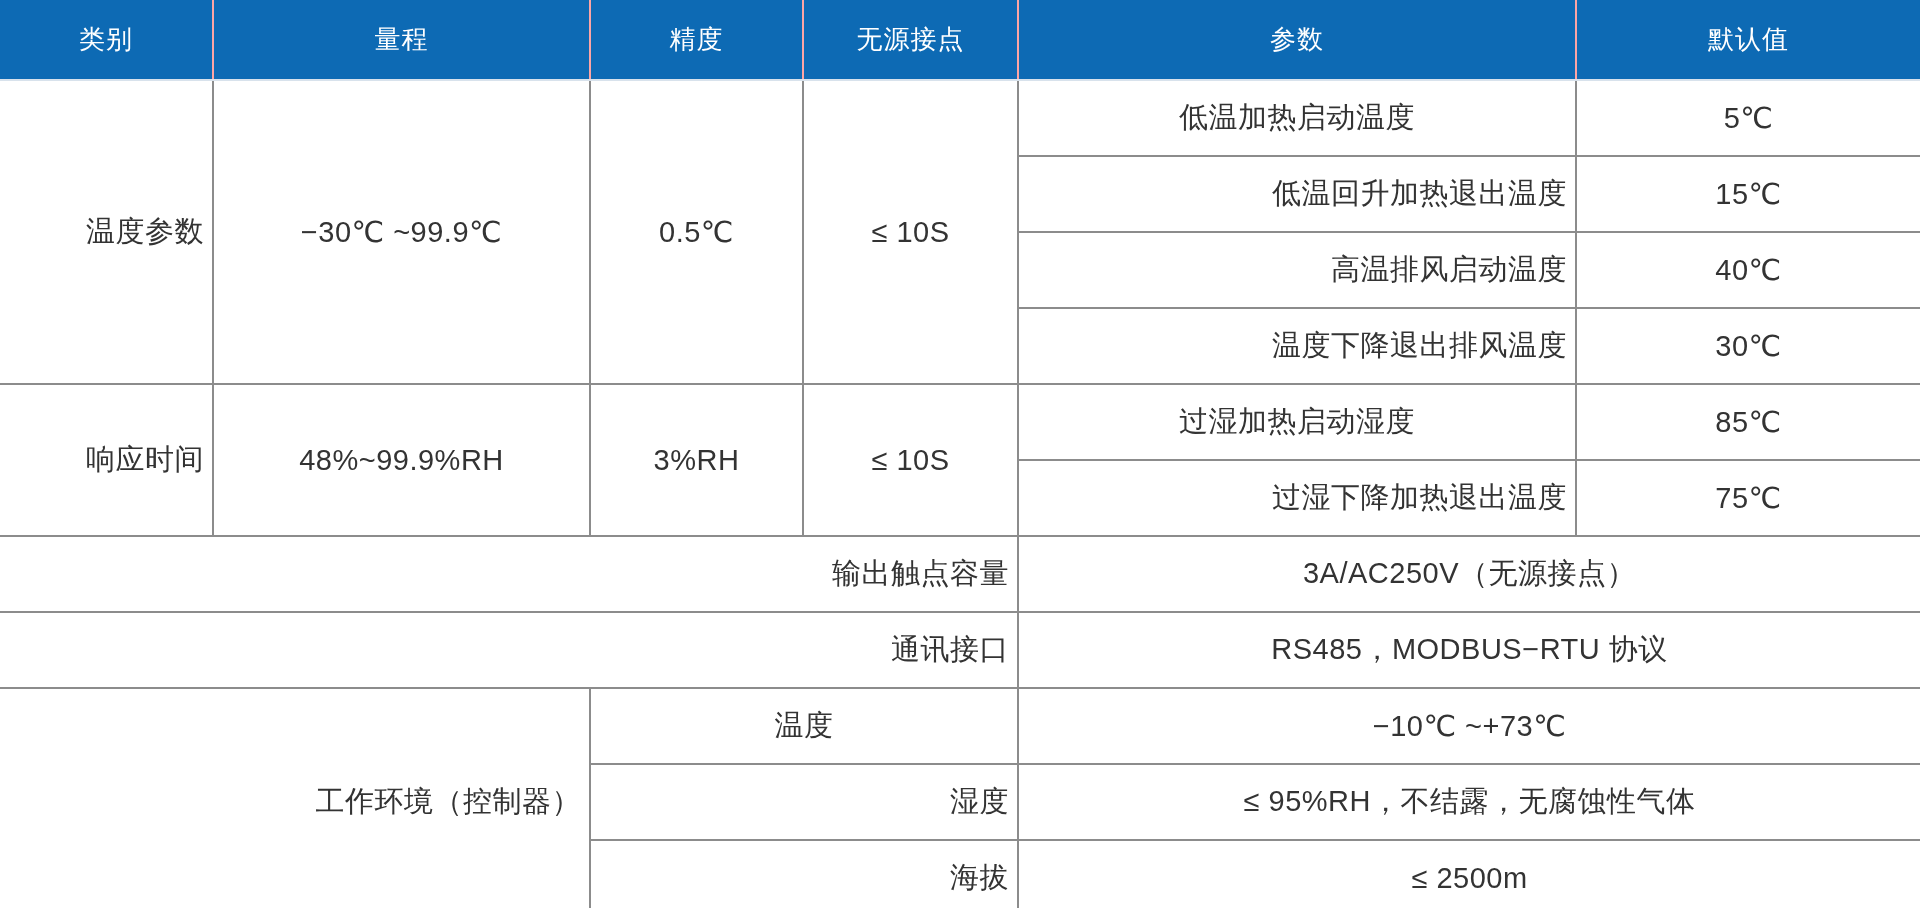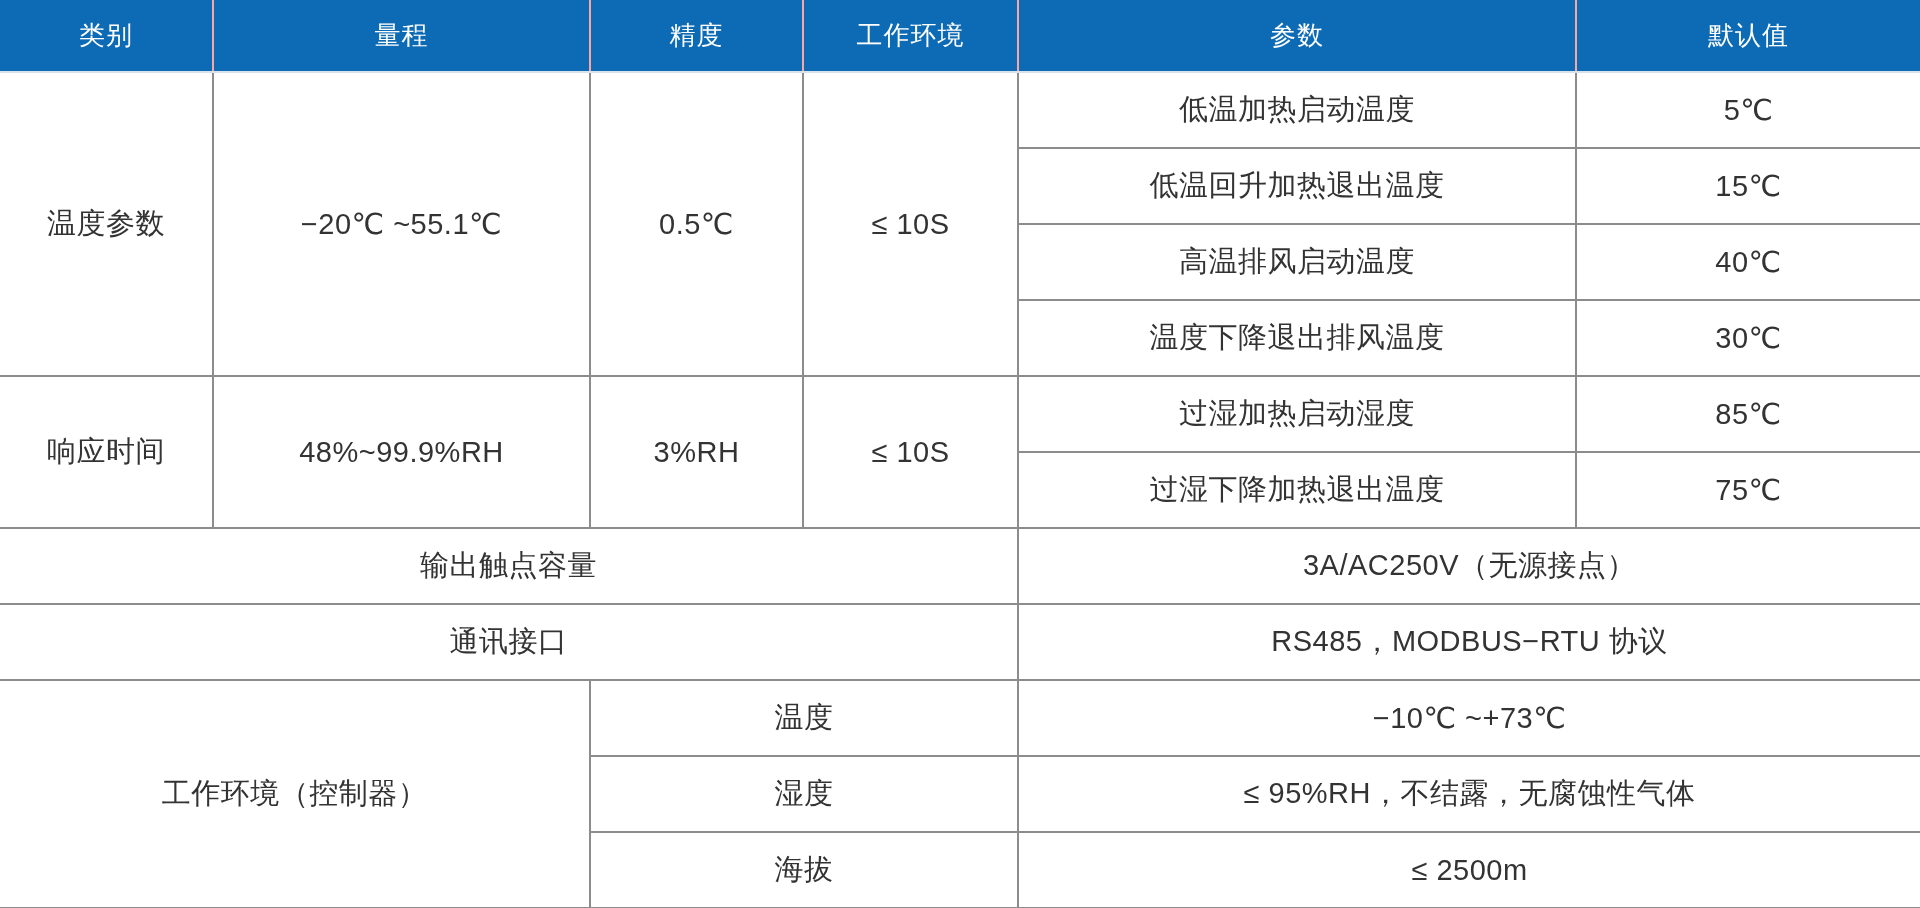--- a/index.html
+++ b/index.html
@@ -14,21 +14,21 @@
     overflow: hidden;
   }
   table.spec-table {
     width: 1920px;
     height: 908px;
     border-collapse: collapse;
     table-layout: fixed;
     font-family: "Liberation Sans", "DejaVu Sans", sans-serif;
   }
   table.spec-table thead tr {
-    height: 72px;
+    height: 80px;
   }
   table.spec-table tbody tr {
     height: 76px;
   }
   table.spec-table th {
     background: #0d6ab4;
     color: #ffffff;
     font-size: 26px;
     font-weight: 400;
     text-align: center;
@@ -46,20 +46,21 @@
     color: #333333;
     font-size: 29px;
     text-align: center;
     vertical-align: middle;
     background: #ffffff;
     padding: 0 8px;
     letter-spacing: 0.5px;
   }
   table.spec-table tr td:first-child {
     border-left: none;
+    text-align: right;
   }
   table.spec-table tr td:last-child {
     border-right: none;
   }
   table.spec-table tbody tr:first-child td {
     border-top: none;
     border-radius: 20px;
   }
   table.spec-table tbody tr:last-child td {
     border-bottom: 2px solid #8c8c8c;
@@ -76,30 +77,30 @@
       <col style="width:213px">
       <col style="width:215px">
       <col style="width:558px">
       <col style="width:344px">
     </colgroup>
     <thead>
       <tr>
         <th>类别</th>
         <th>量程</th>
         <th>精度</th>
-        <th>工作环境</th>
+        <th>无源接点</th>
         <th>参数</th>
         <th>默认值</th>
       </tr>
     </thead>
     <tbody>
 
       <tr>
         <td rowspan="4">温度参数</td>
-        <td rowspan="4">−20℃ ~55.1℃</td>
+        <td rowspan="4">−30℃ ~99.9℃</td>
         <td rowspan="4">0.5℃</td>
         <td rowspan="4">≤ 10S</td>
         <td>低温加热启动温度</td>
         <td>5℃</td>
       </tr>
       <tr>
         <td>低温回升加热退出温度</td>
         <td>15℃</td>
       </tr>
       <tr>

